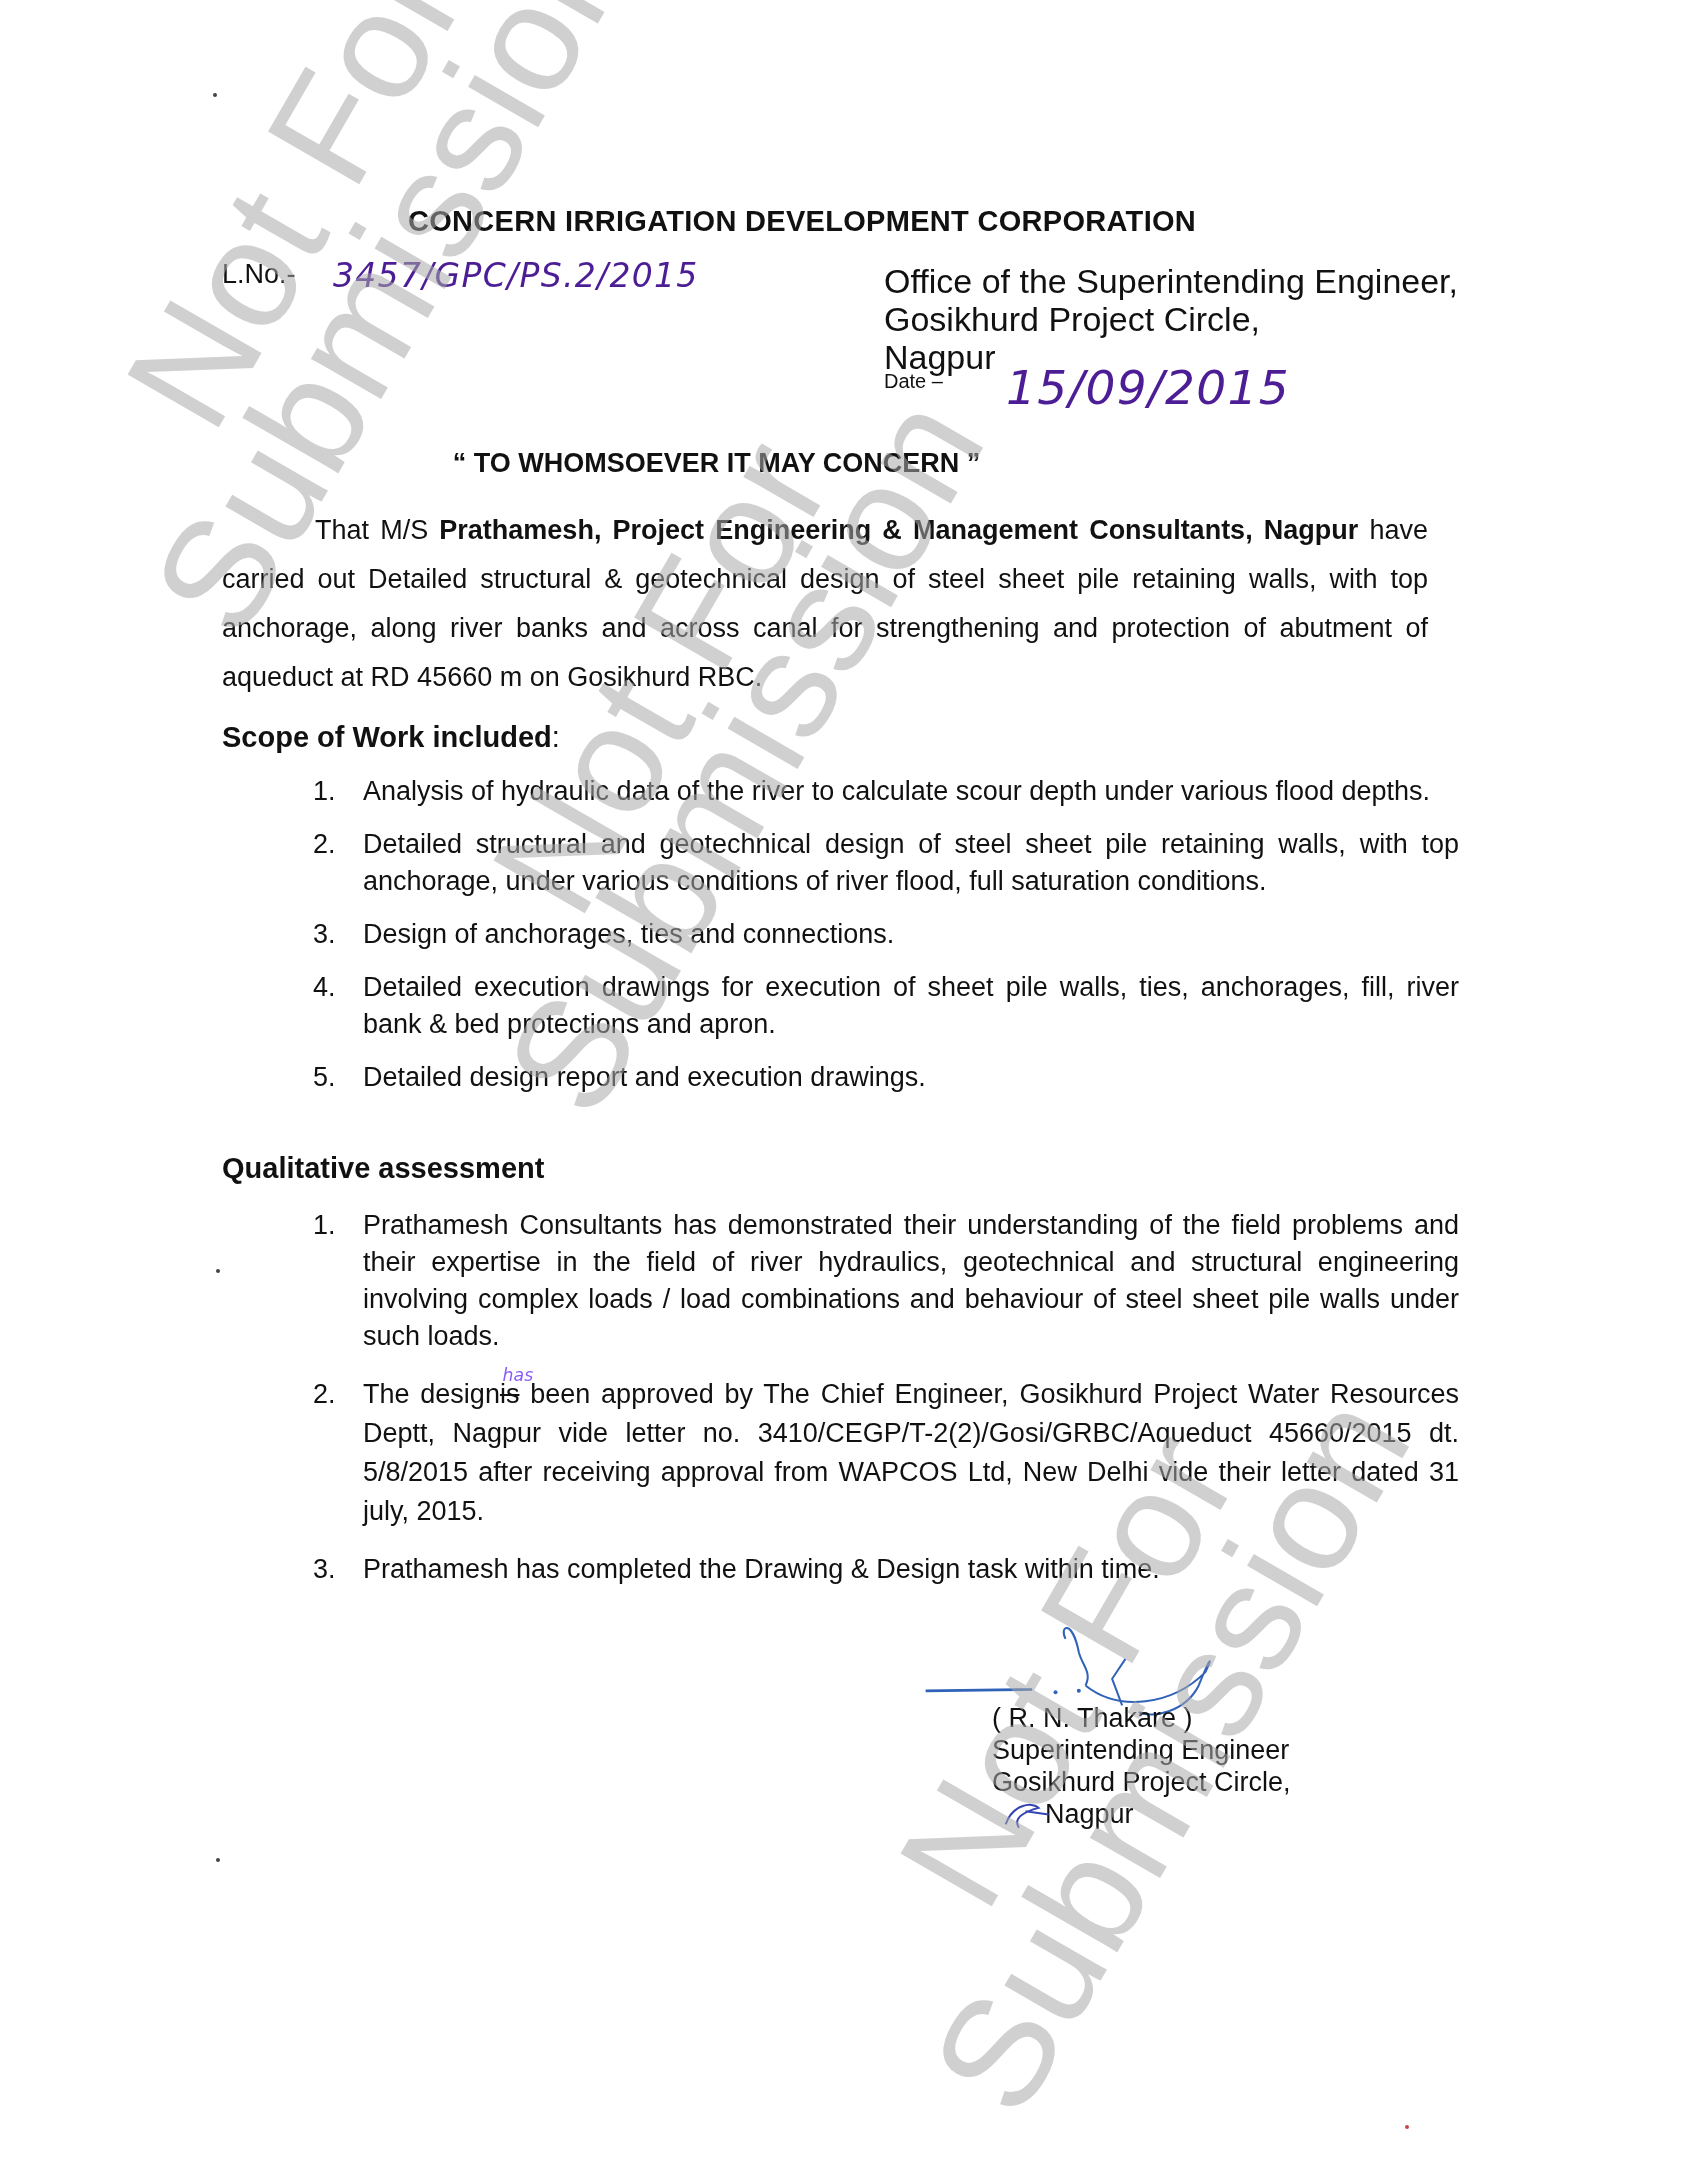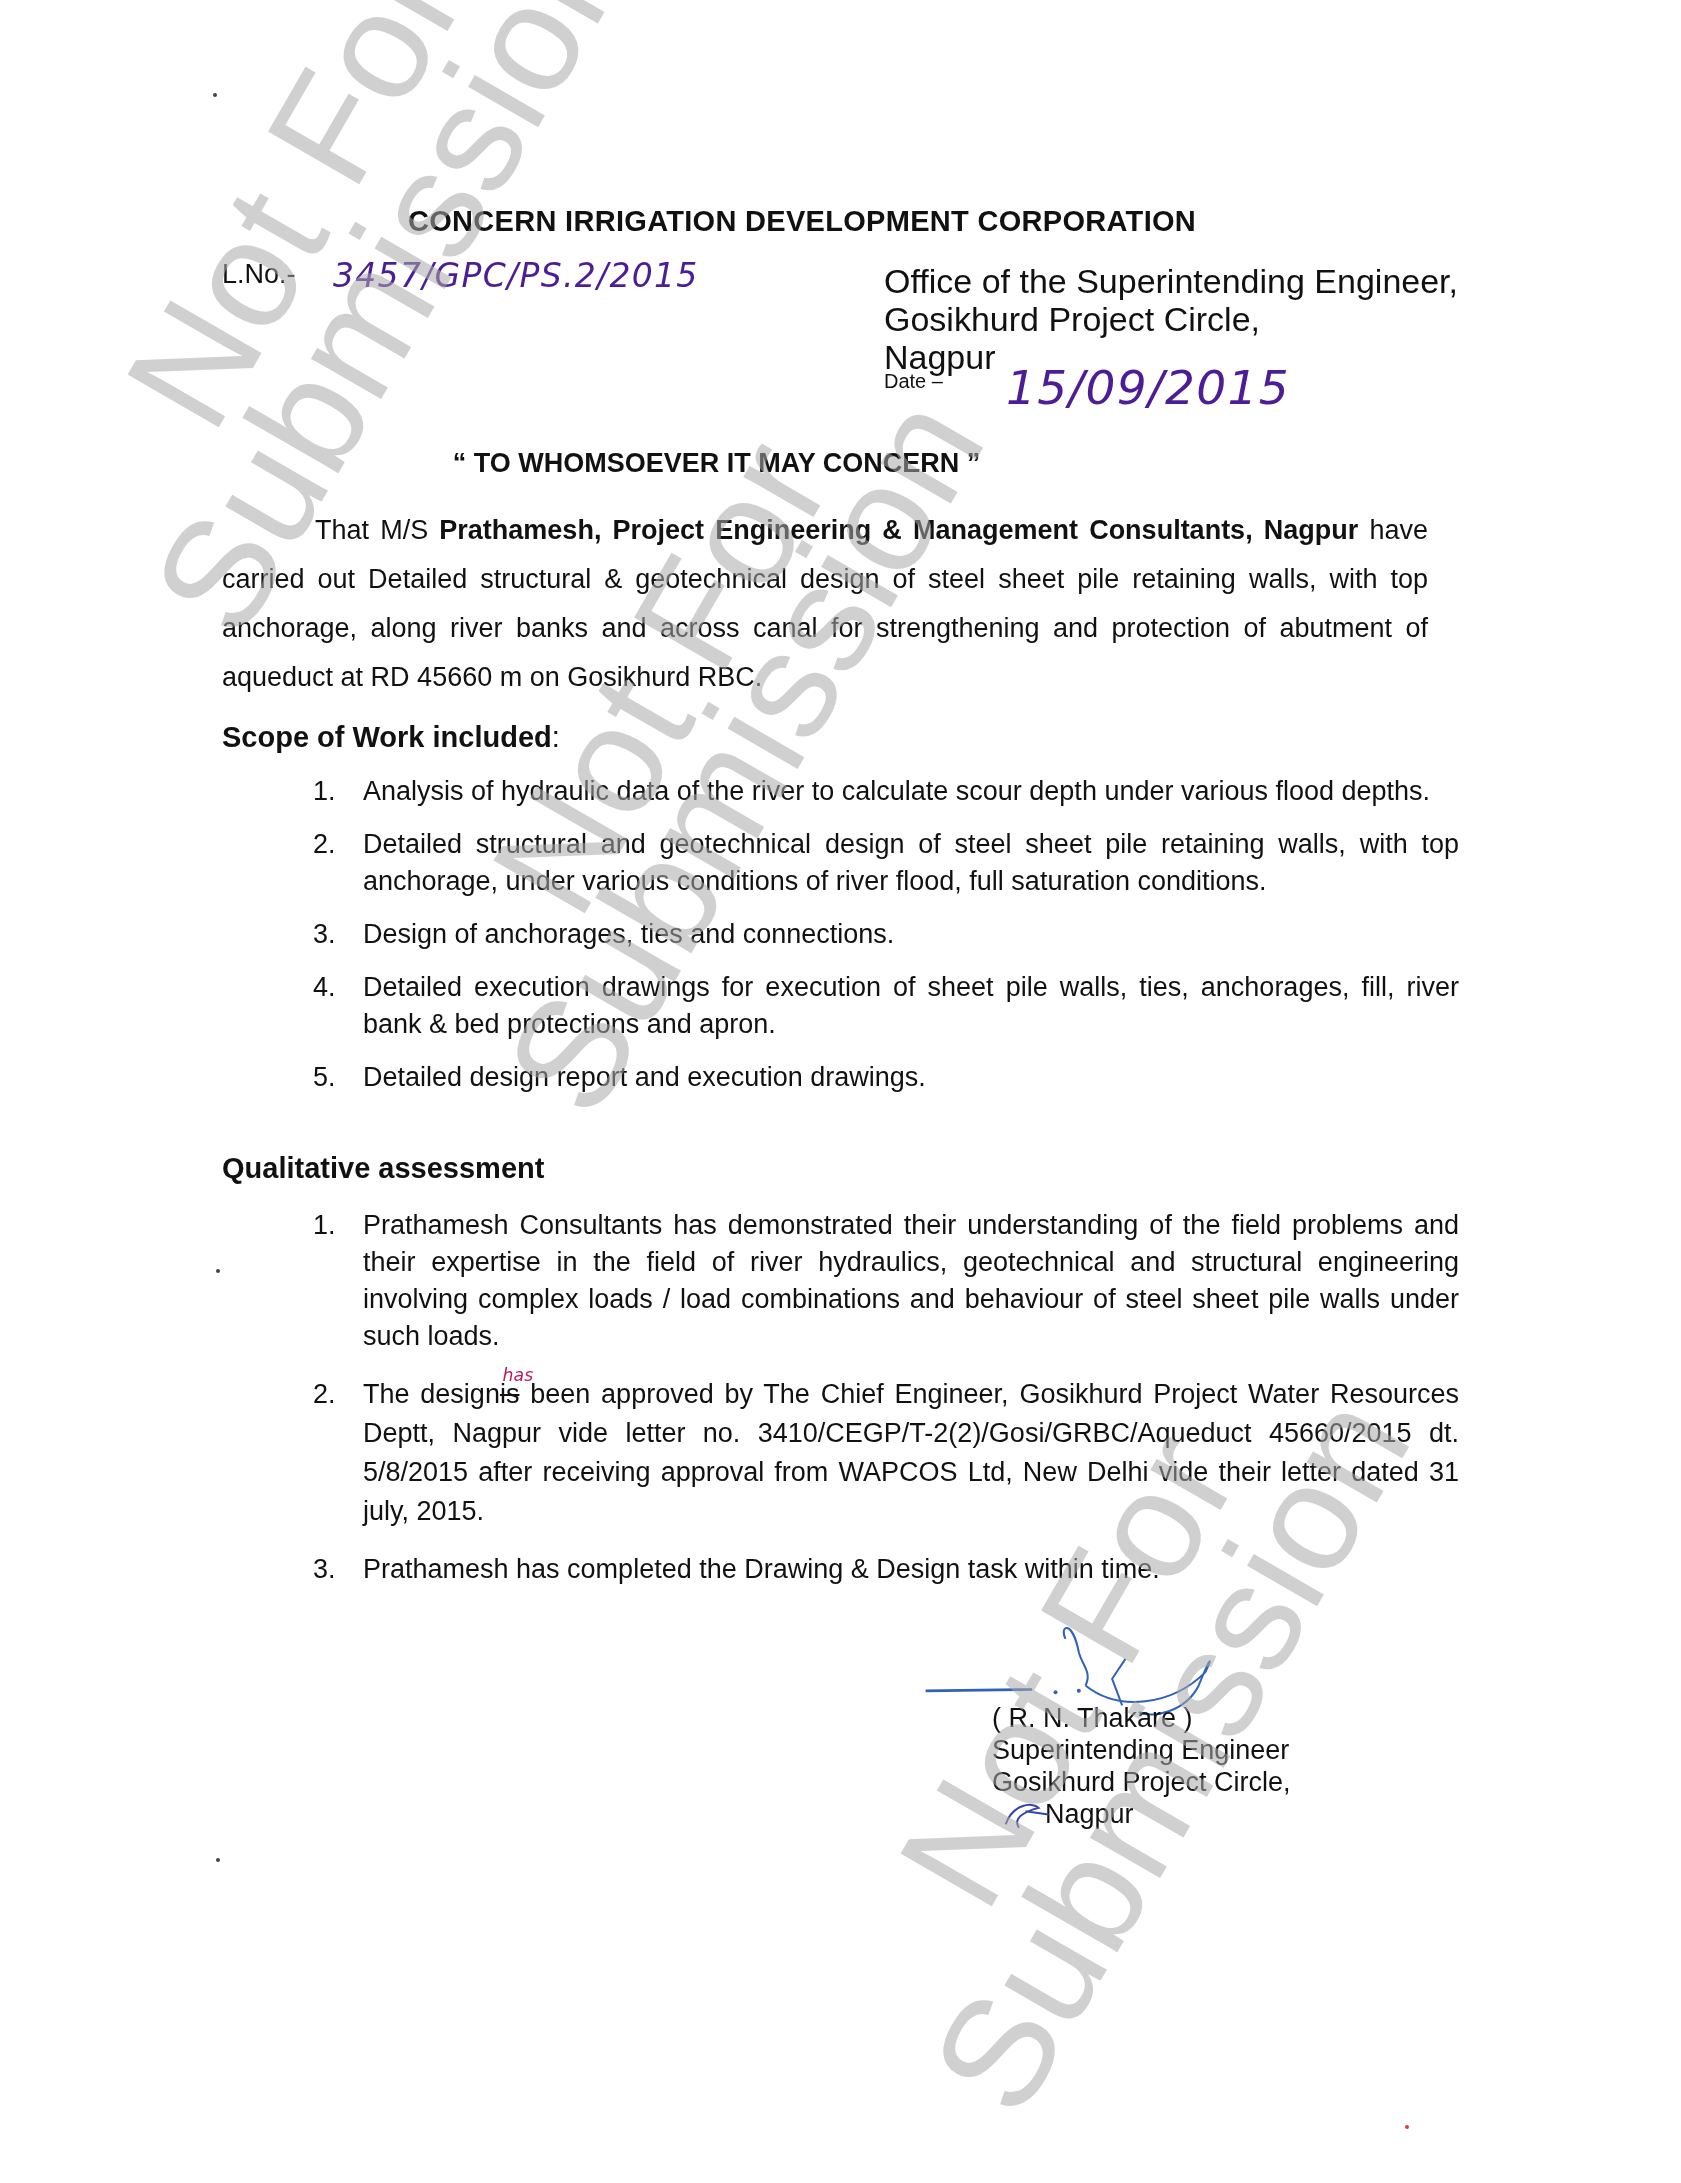--- a/index.html
+++ b/index.html
@@ -17,21 +17,21 @@
   .para { left: 222px; width: 1206px; top: 506px; font-size: 27px; line-height: 49px; text-align: justify; }
   .para .indent { display: inline-block; width: 93px; }
   .section-h { left: 222px; font-size: 29px; font-weight: bold; }
   .list { left: 313px; width: 1146px; font-size: 27px; line-height: 37px; }
   .li { position: relative; padding-left: 50px; text-align: justify; }
   .li .num { position: absolute; left: 0; top: 0; }
   .sig-block { left: 992px; top: 1702px; font-size: 27px; line-height: 32px; }
   .sig-block .center { text-align: left; }
   .watermark { color: rgba(170,170,170,0.55); font-size: 153px; line-height: 153px; white-space: nowrap;
                transform-origin: left top; pointer-events: none; }
-  .caret-note { font-family: "DejaVu Sans", sans-serif; color: #be185d; font-style: italic; font-size: 17.3px; }
+  .caret-note { font-family: "DejaVu Sans", sans-serif; color: #8b5cf6; font-style: italic; font-size: 17.3px; }
   .speck { width: 4px; height: 4px; border-radius: 50%; background: #444; }
 </style>
 </head>
 <body>
 
 <div class="abs org-title">CONCERN IRRIGATION DEVELOPMENT CORPORATION</div>
 <div class="abs lno-label">L.No.-</div>
 <div class="abs lno-value hand">3457/GPC/PS.2/2015</div>
 
 <div class="abs office">

